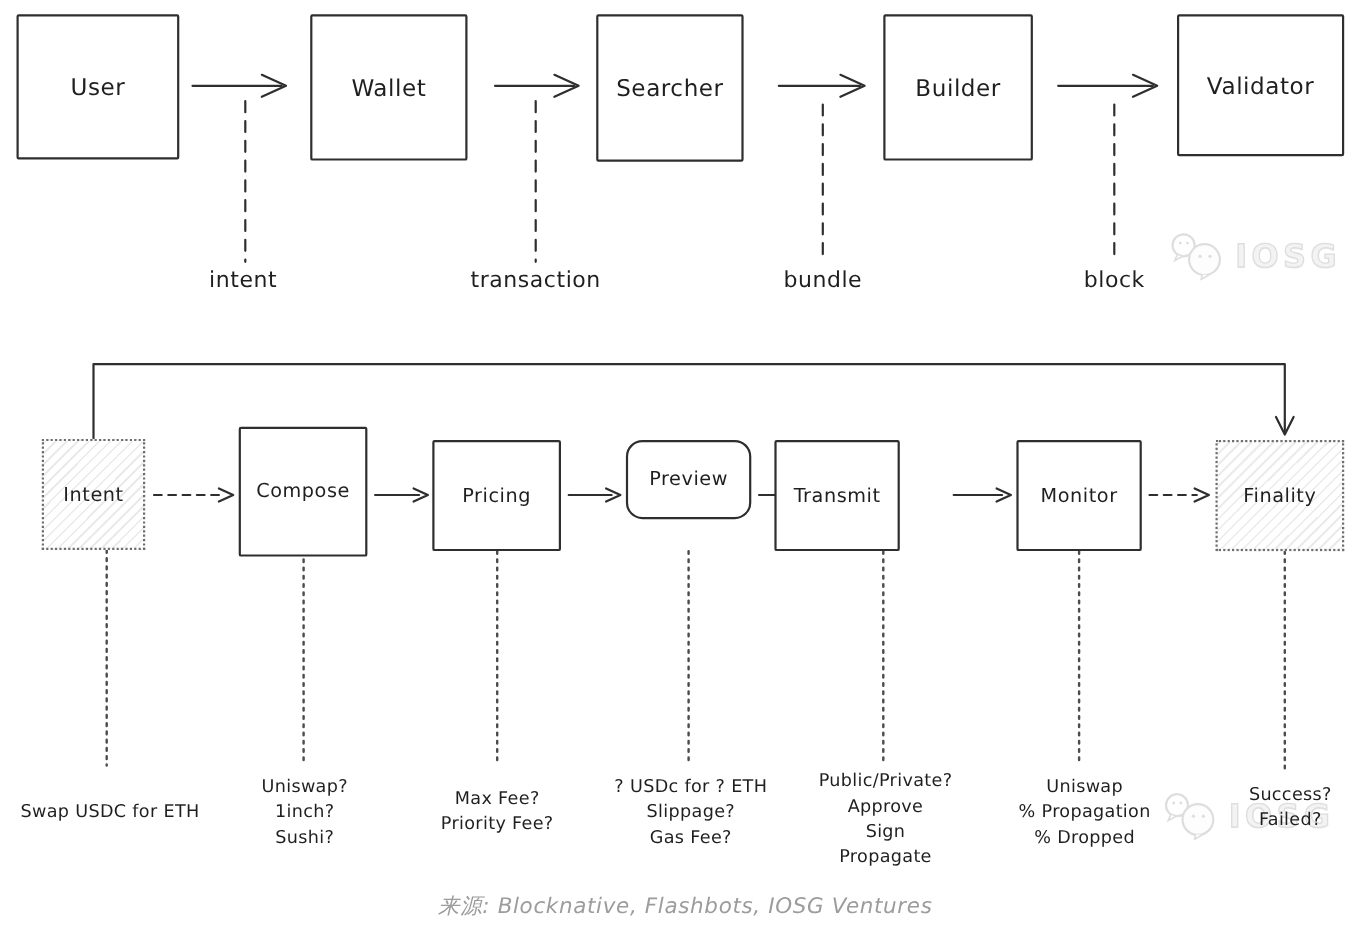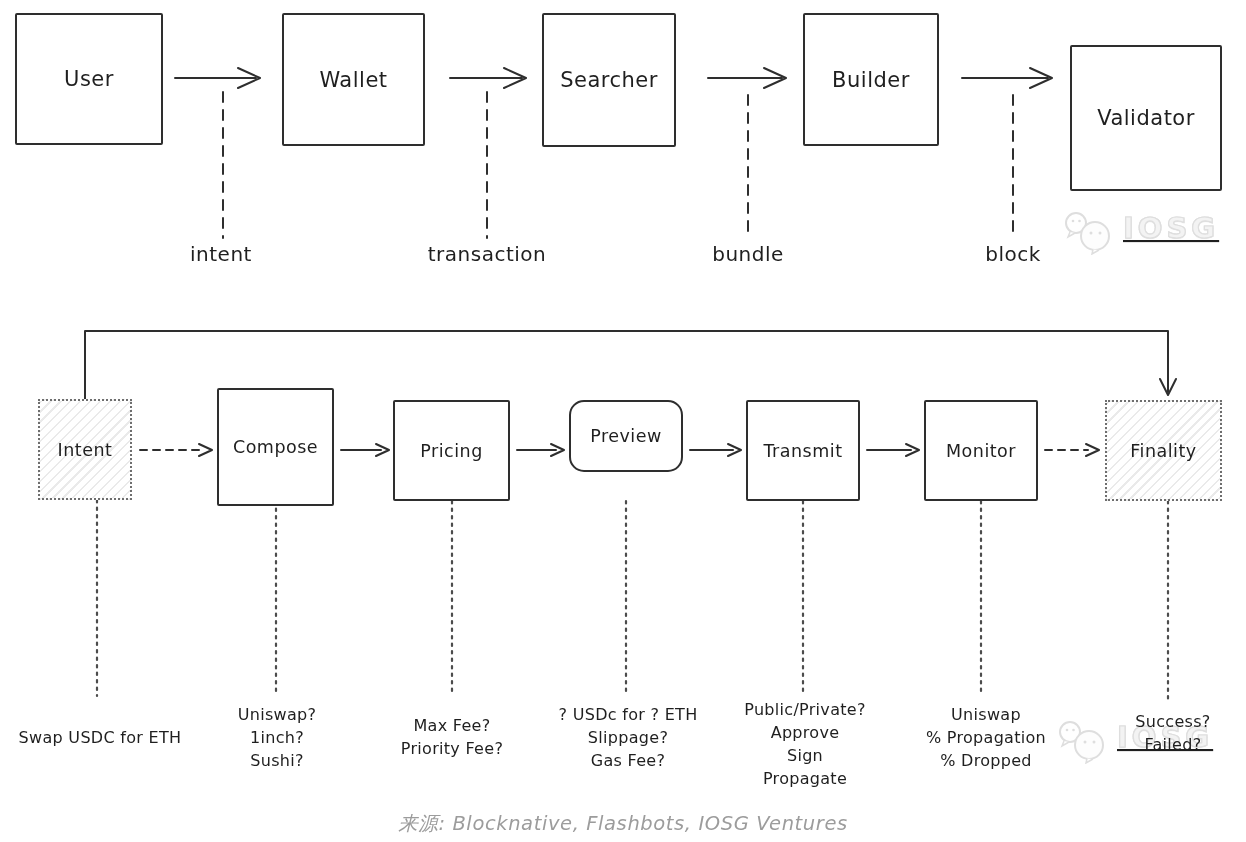--- a/index.html
+++ b/index.html
@@ -44,21 +44,21 @@
     width:240px; text-align:center;
     font-size:16px; line-height:23px; letter-spacing:0.3px;
   }
   .caption {
     position:absolute; z-index:2; left:0; right:0; top:810px;
     text-align:center; font-style:italic;
     font-size:19.5px; letter-spacing:0.6px; color:#9c9c9c;
   }
   .wm {
     position:absolute; z-index:1;
-    display:flex; gap:7px;text-decoration:underline;
+    display:flex; align-items:center; gap:7px;
   }
   .wm-text {
     font-size:29px; font-weight:bold; letter-spacing:4px;
     color:#f3f3f3;
     -webkit-text-stroke:1.2px #dedede;
     text-shadow:0 1px 1px #e6e6e6;
   }
 </style>
 </head>
 <body>
@@ -133,21 +133,21 @@
   </div>
   <div class="node top" style="left:282px;top:13px;width:143px;height:133px;">
     <span>Wallet</span>
   </div>
   <div class="node top" style="left:542px;top:13px;width:134px;height:134px;">
     <span>Searcher</span>
   </div>
   <div class="node top" style="left:803px;top:13px;width:136px;height:133px;">
     <span>Builder</span>
   </div>
-  <div class="node top" style="left:1070px;top:13px;width:152px;height:146px;margin-top:32px;">
+  <div class="node top" style="left:1070px;top:13px;width:152px;height:129px;">
     <span>Validator</span>
   </div>
 
   <div class="edge-label" style="left:221px;top:242px;">intent</div>
   <div class="edge-label" style="left:487px;top:242px;">transaction</div>
   <div class="edge-label" style="left:748px;top:242px;">bundle</div>
   <div class="edge-label" style="left:1013px;top:242px;">block</div>
 
   <div class="wm" style="left:1062px;top:211px;">
     <svg width="54" height="44" viewBox="0 0 54 44">
@@ -168,21 +168,21 @@
   </div>
   <div class="node mid" style="left:217px;top:388px;width:117px;height:118px;">
     <span>Compose</span>
   </div>
   <div class="node mid" style="left:393px;top:400px;width:117px;height:101px;">
     <span>Pricing</span>
   </div>
   <div class="node mid" style="left:569px;top:400px;width:114px;height:72px;border-radius:15px;">
     <span>Preview</span>
   </div>
-  <div class="node mid" style="left:746px;top:400px;width:114px;height:101px;">
+  <div class="node mid" style="left:704px;top:400px;width:114px;height:101px;">
     <span>Transmit</span>
   </div>
   <div class="node mid" style="left:924px;top:400px;width:114px;height:101px;">
     <span>Monitor</span>
   </div>
   <div class="node mid hatched" style="left:1105px;top:400px;width:117px;height:101px;">
     <span>Finality</span>
   </div>
 
   <div class="wm" style="left:1056px;top:720px;">

